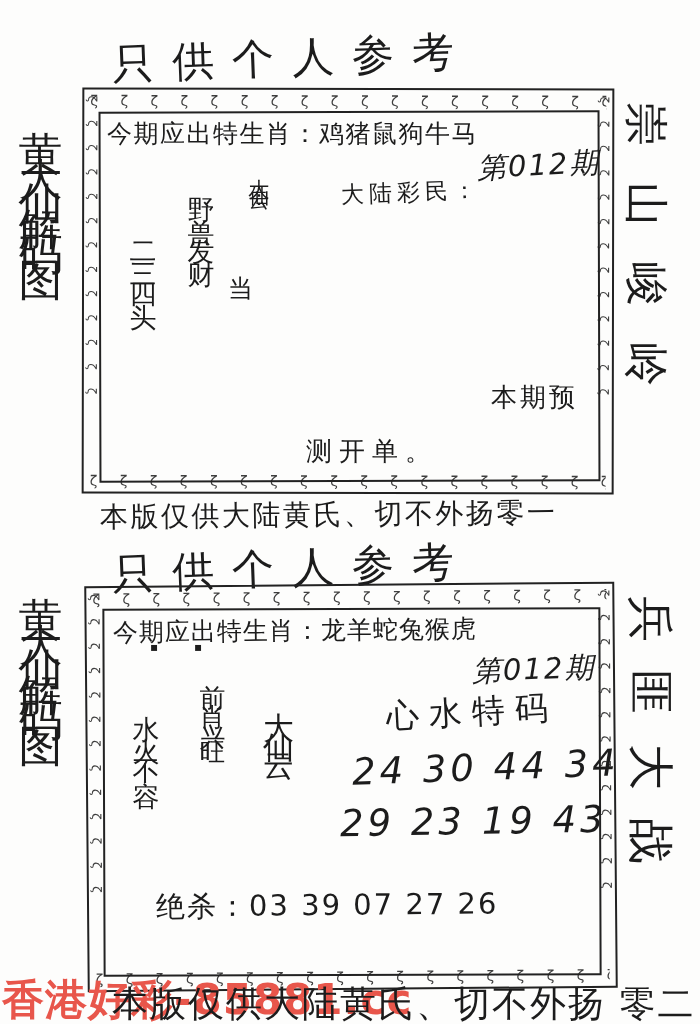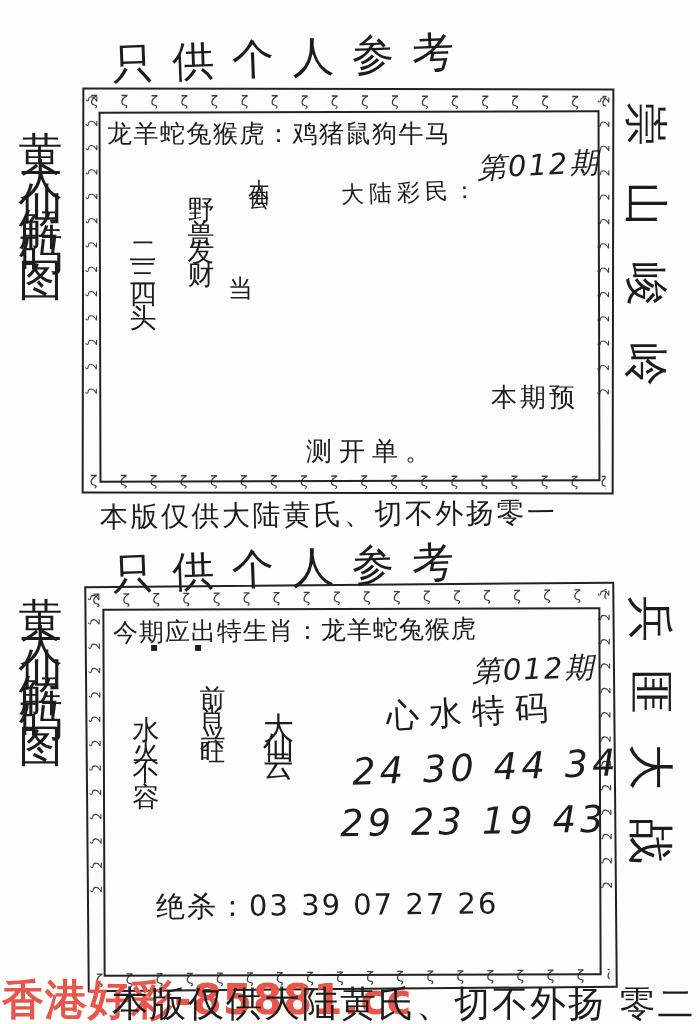--- a/index.html
+++ b/index.html
@@ -57,21 +57,21 @@
 
   <div class="box" style="left:82px;top:88px;width:528px;height:402px;transform:rotate(.1deg);">
     <div class="strip h" style="top:1px;">ζ ζ ζ ζ ζ ζ ζ ζ ζ ζ ζ ζ ζ ζ ζ ζ ζ ζ ζ ζ ζ ζ ζ ζ ζ ζ ζ ζ ζ ζ</div>
     <div class="strip h" style="bottom:1px;">ζ ζ ζ ζ ζ ζ ζ ζ ζ ζ ζ ζ ζ ζ ζ ζ ζ ζ ζ ζ ζ ζ ζ ζ ζ ζ ζ ζ ζ ζ</div>
     <div class="strip v" style="left:0;">ζ ζ ζ ζ ζ ζ ζ ζ ζ ζ ζ ζ ζ</div>
     <div class="strip v" style="right:0;">ζ ζ ζ ζ ζ ζ ζ ζ ζ ζ ζ ζ ζ</div>
   </div>
 
   <div class="box" style="left:99px;top:111px;width:497px;height:367px;transform:rotate(-.15deg);"></div>
 
-  <div class="abs hand" style="left:107px;top:117px;font-size:25px;letter-spacing:1.5px;white-space:nowrap;">龙羊蛇兔猴虎：鸡猪鼠狗牛马</div>
+  <div class="abs hand" style="left:107px;top:117px;font-size:25px;letter-spacing:1.5px;white-space:nowrap;">今期应出特生肖：鸡猪鼠狗牛马</div>
 
   <div class="abs hand num" style="left:477px;top:146px;font-size:29px;letter-spacing:2px;transform:rotate(-3deg);white-space:nowrap;">第012期</div>
 
   <div class="abs hand" style="left:341px;top:177px;font-size:23px;letter-spacing:5px;transform:rotate(-2deg);white-space:nowrap;">大陆彩民：</div>
 
   <div class="abs hand vcol" style="left:245px;top:162px;font-size:21px;letter-spacing:7px;">大仙云：</div>
 
   <div class="abs hand vcol" style="left:183px;top:176px;font-size:27px;letter-spacing:21px;">野兽发财</div>
 
   <div class="abs hand vcol" style="left:125px;top:222px;font-size:27px;letter-spacing:20px;">二三四头</div>

